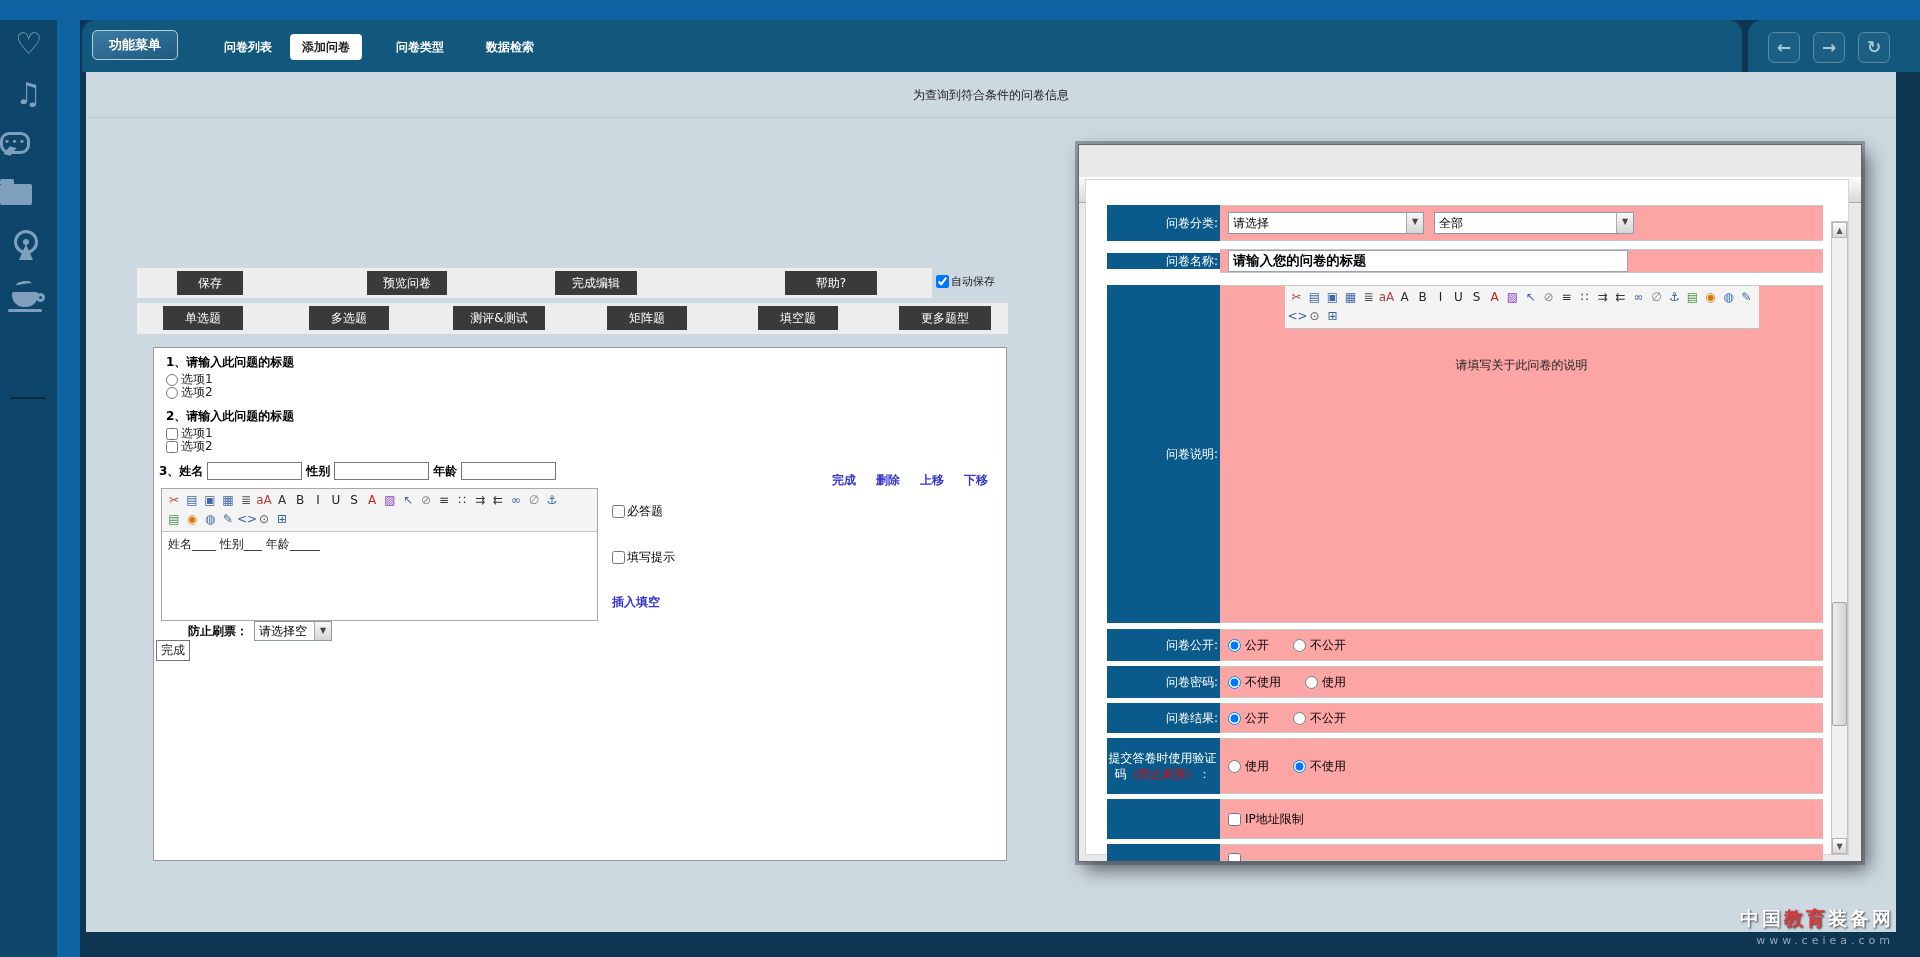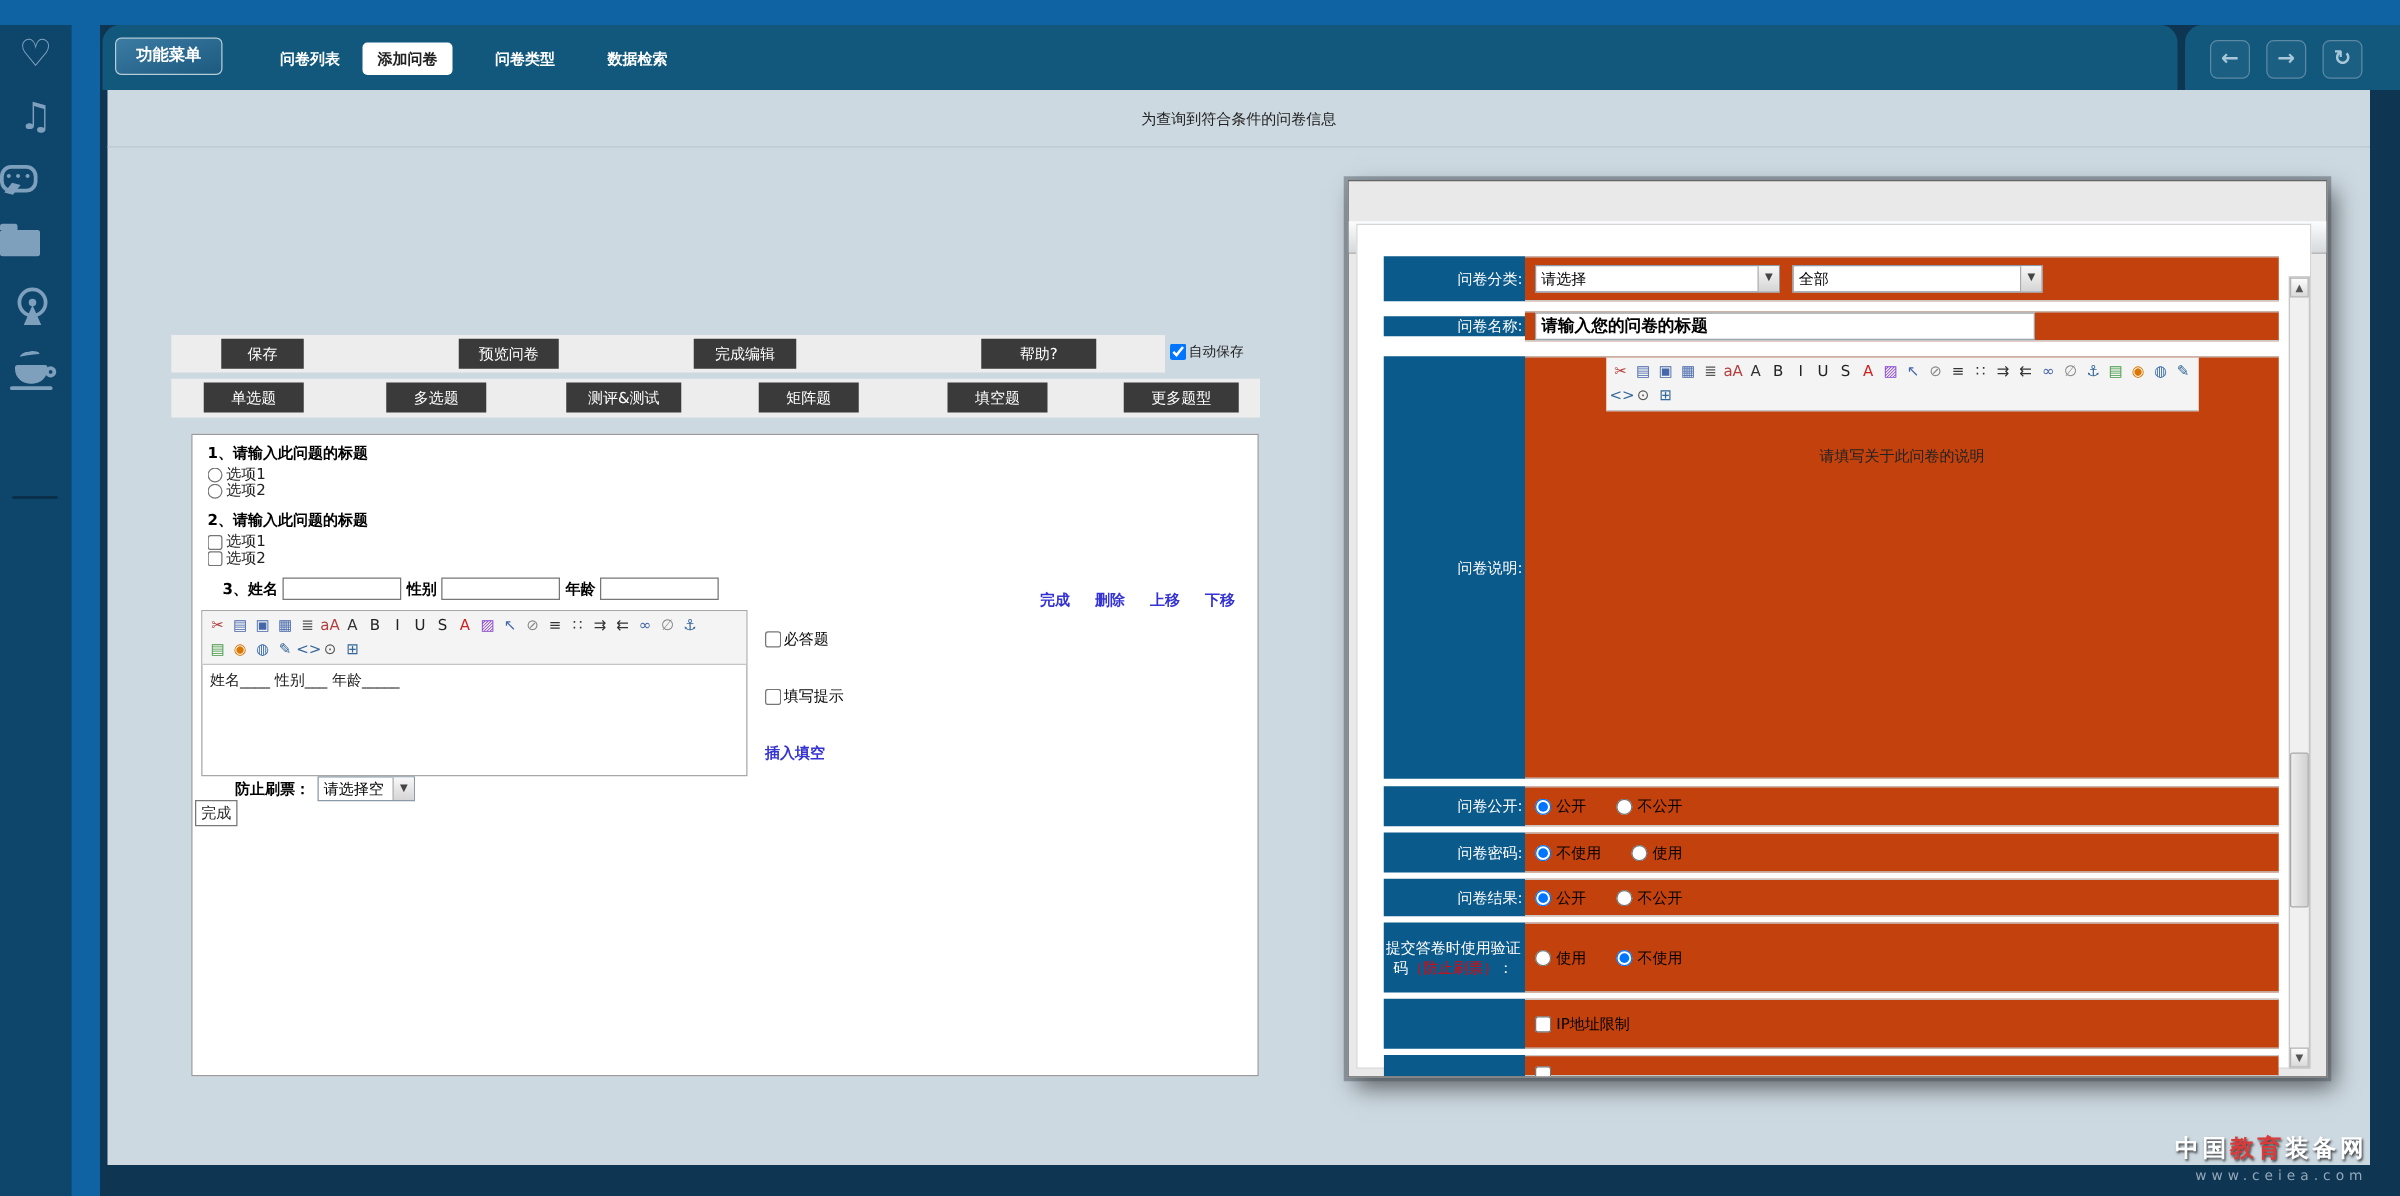--- a/index.html
+++ b/index.html
@@ -40,21 +40,21 @@
   #msg-bar { left:0; top:0; width:1810px; height:46px; border-bottom:1px solid #b9c7cf; text-align:center; line-height:46px; color:#222; }
 
   
   .bar { position:absolute; background:#ededed; }
   .dark-btn { position:absolute; top:3px; height:24px; background:#3a3a3a; color:#fff; font-size:12px; text-align:center; line-height:24px; cursor:pointer; }
   #autosave { left:850px; top:202px; color:#222; font-size:11px; display:flex; align-items:center; gap:2px; }
   #qbox { left:67px; top:275px; width:854px; height:514px; background:#fff; border:1px solid #9a9a9a; }
   .q-title { position:absolute; left:12px; font-weight:bold; color:#000; }
   .q-opt { position:absolute; left:12px; display:flex; align-items:center; gap:3px; color:#222; }
   .q-opt input { width:12px; height:12px; }
-  #q3-row { position:absolute; left:24px; top:114px; display:flex; align-items:center; gap:4px; font-weight:bold;justify-content:flex-end; }
+  #q3-row { position:absolute; left:5px; top:114px; display:flex; align-items:center; gap:4px; font-weight:bold;justify-content:flex-end; }
   .q3-input { width:95px; height:18px; border:1px solid #777; background:#fff; }
   #item-links { position:absolute; right:18px; top:124px; display:flex; gap:20px; }
   .blue-link { color:#3533d1; font-weight:bold; cursor:pointer; }
   .rt-box { position:absolute; background:#fff; border:1px solid #a8a8a8; }
   .rt-toolbar { background:#f4f4f4; border-bottom:1px solid #c4c4c4; padding:2px 3px; }
   .rt-row { line-height:19px; white-space:nowrap; }
   .rt-ic { display:inline-block; font-size:12px; width:18px; text-align:center; cursor:pointer; }
   .rt-content { padding:4px 6px; color:#222; }
   .flag { position:absolute; left:458px; display:flex; align-items:center; gap:2px; }
   #blank-attr { position:absolute; left:34px; top:273px; display:flex; align-items:center; gap:6px; }
@@ -63,21 +63,21 @@
   .fs-text { flex:1; padding:0 4px; overflow:hidden; white-space:nowrap; }
   .fs-arrow { width:17px; height:100%; background:linear-gradient(#f8f8f8,#d5d5d5); border-left:1px solid #aaa; text-align:center; font-size:8px; line-height:18px; color:#444; }
   #done-btn { position:absolute; left:2px; top:292px; border:1px solid #777; padding:1px 4px; cursor:pointer; color:#222; }
 
   
   #modal { left:1078px; top:144px; width:784px; height:718px; background:#e9e9e9; border:1px solid #666; box-shadow:0 0 0 3px rgba(70,80,90,.45), 6px 8px 18px rgba(0,0,0,.55); }
   #modal-title { left:0; top:0; width:100%; height:26px; background:linear-gradient(#fbfcfd,#d6dadd); border-bottom:1px solid #aaa; line-height:26px; padding-left:12px; color:#333; font-weight:bold;margin-top:32px; }
   #modal-inner { left:6px; top:34px; width:764px; height:676px; background:#fff; border:1px solid #d5d5d5; }
   .m-row { position:absolute; left:28px; width:716px; display:flex; }
   .m-label { width:113px; background:#0b5a8c; color:#fff; display:flex; flex-direction:column; align-items:flex-end; justify-content:center; padding-right:2px; font-size:12px; line-height:16px; text-align:right; }
-  .m-value { flex:1; background:#c2410c; border-top:1px solid #c8c8c8; border-bottom:1px solid #c8c8c8; display:flex; align-items:center; padding-left:8px; gap:24px; }
+  .m-value { flex:1; background:#fca5a5; border-top:1px solid #c8c8c8; border-bottom:1px solid #c8c8c8; display:flex; align-items:center; padding-left:8px; gap:24px; }
   .m-radio { display:flex; align-items:center; gap:4px; color:#000; }
   .m-editor { flex:1; align-self:stretch; display:flex; flex-direction:column; padding:0; }
   .red { color:#e00; }
   
   #m-sb { left:752px; top:76px; width:17px; height:634px; background:#f0f0f0; border:1px solid #c6c6c6; }
   .sb-arrow { position:absolute; left:0; width:15px; height:16px; background:linear-gradient(#fdfdfd,#d9d9d9); border:1px solid #b5b5b5; font-size:8px; text-align:center; line-height:15px; color:#555; cursor:pointer; }
   #m-thumb { position:absolute; left:0; top:380px; width:15px; height:124px; background:linear-gradient(90deg,#ededed,#d2d2d2); border:1px solid #a8a8a8; border-radius:2px; cursor:pointer; }
 
   
   #watermark { right:26px; bottom:10px; text-align:right; z-index:50; }

